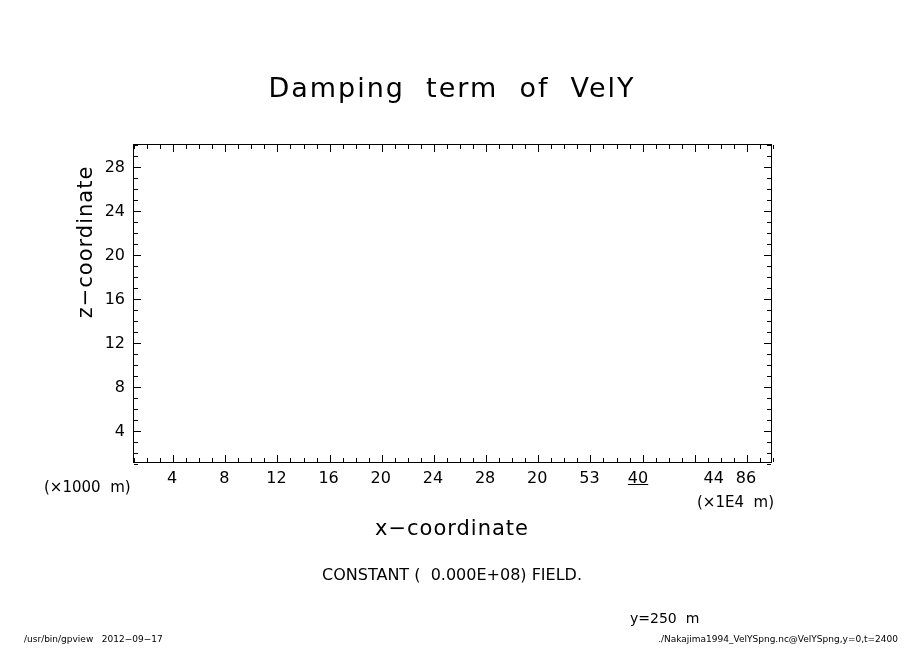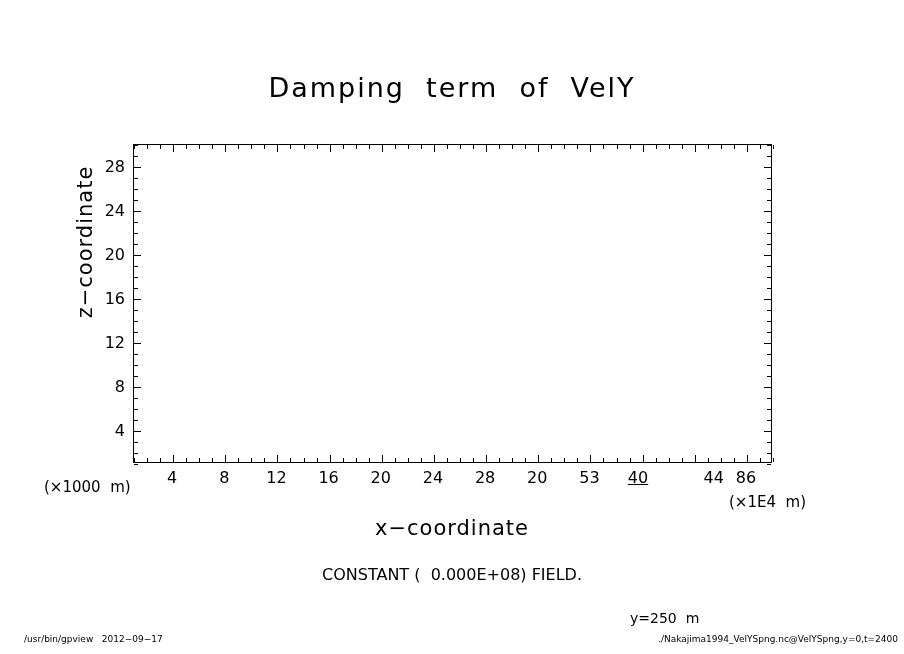--- a/index.html
+++ b/index.html
@@ -118,21 +118,20 @@
     top: 478px;
     font-size: 15px;
     white-space: pre;
   }
   #x-units-right {
     position: absolute;
     left: 697px;
     top: 493px;
     font-size: 15px;
     white-space: pre;
-    margin-left: 32px;
   }
 
   
   #constant-note {
     position: absolute;
     left: 0;
     top: 565px;
     width: 904px;
     text-align: center;
     font-size: 16px;

